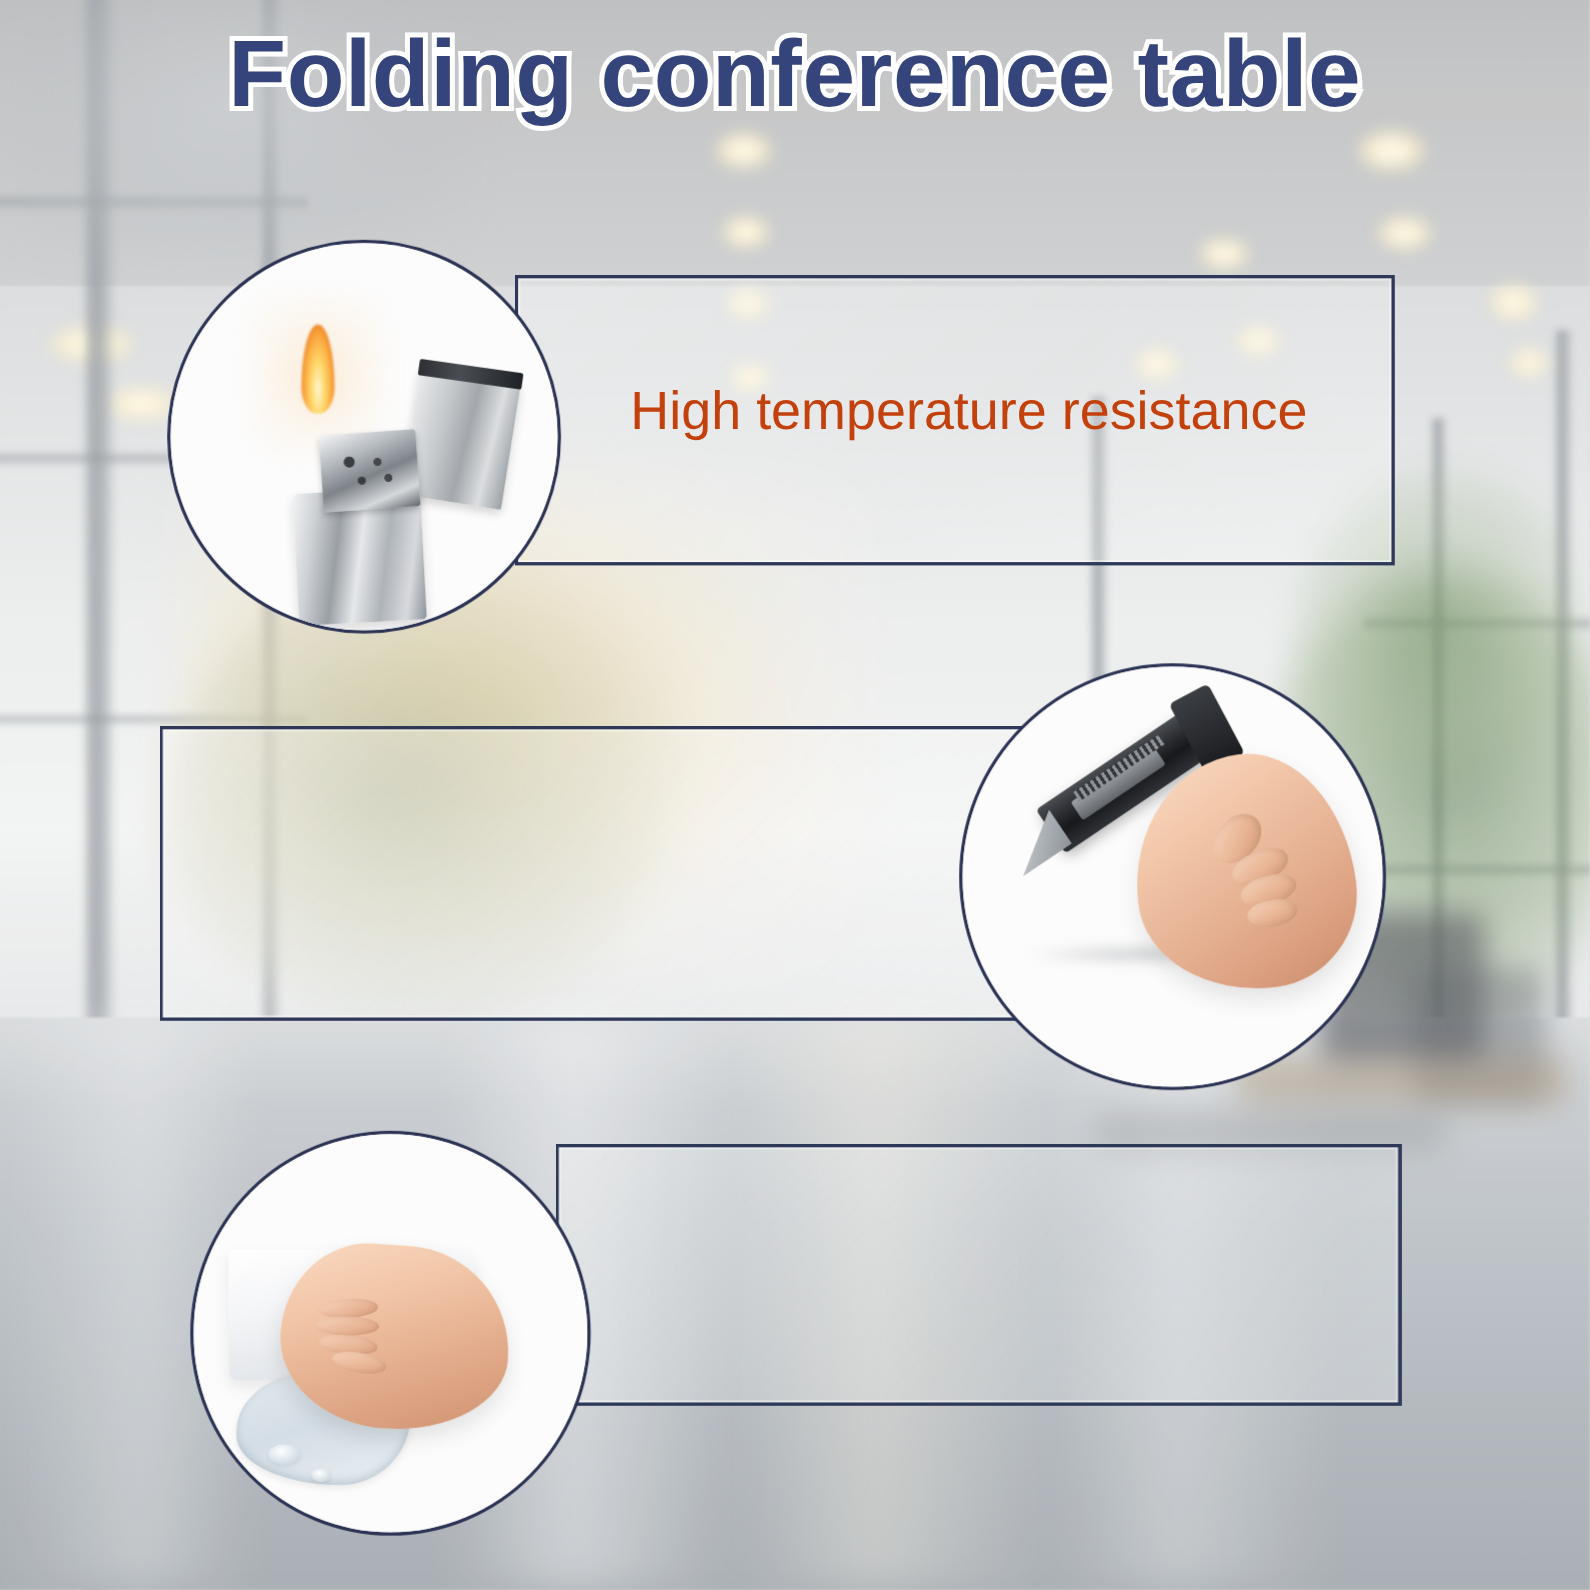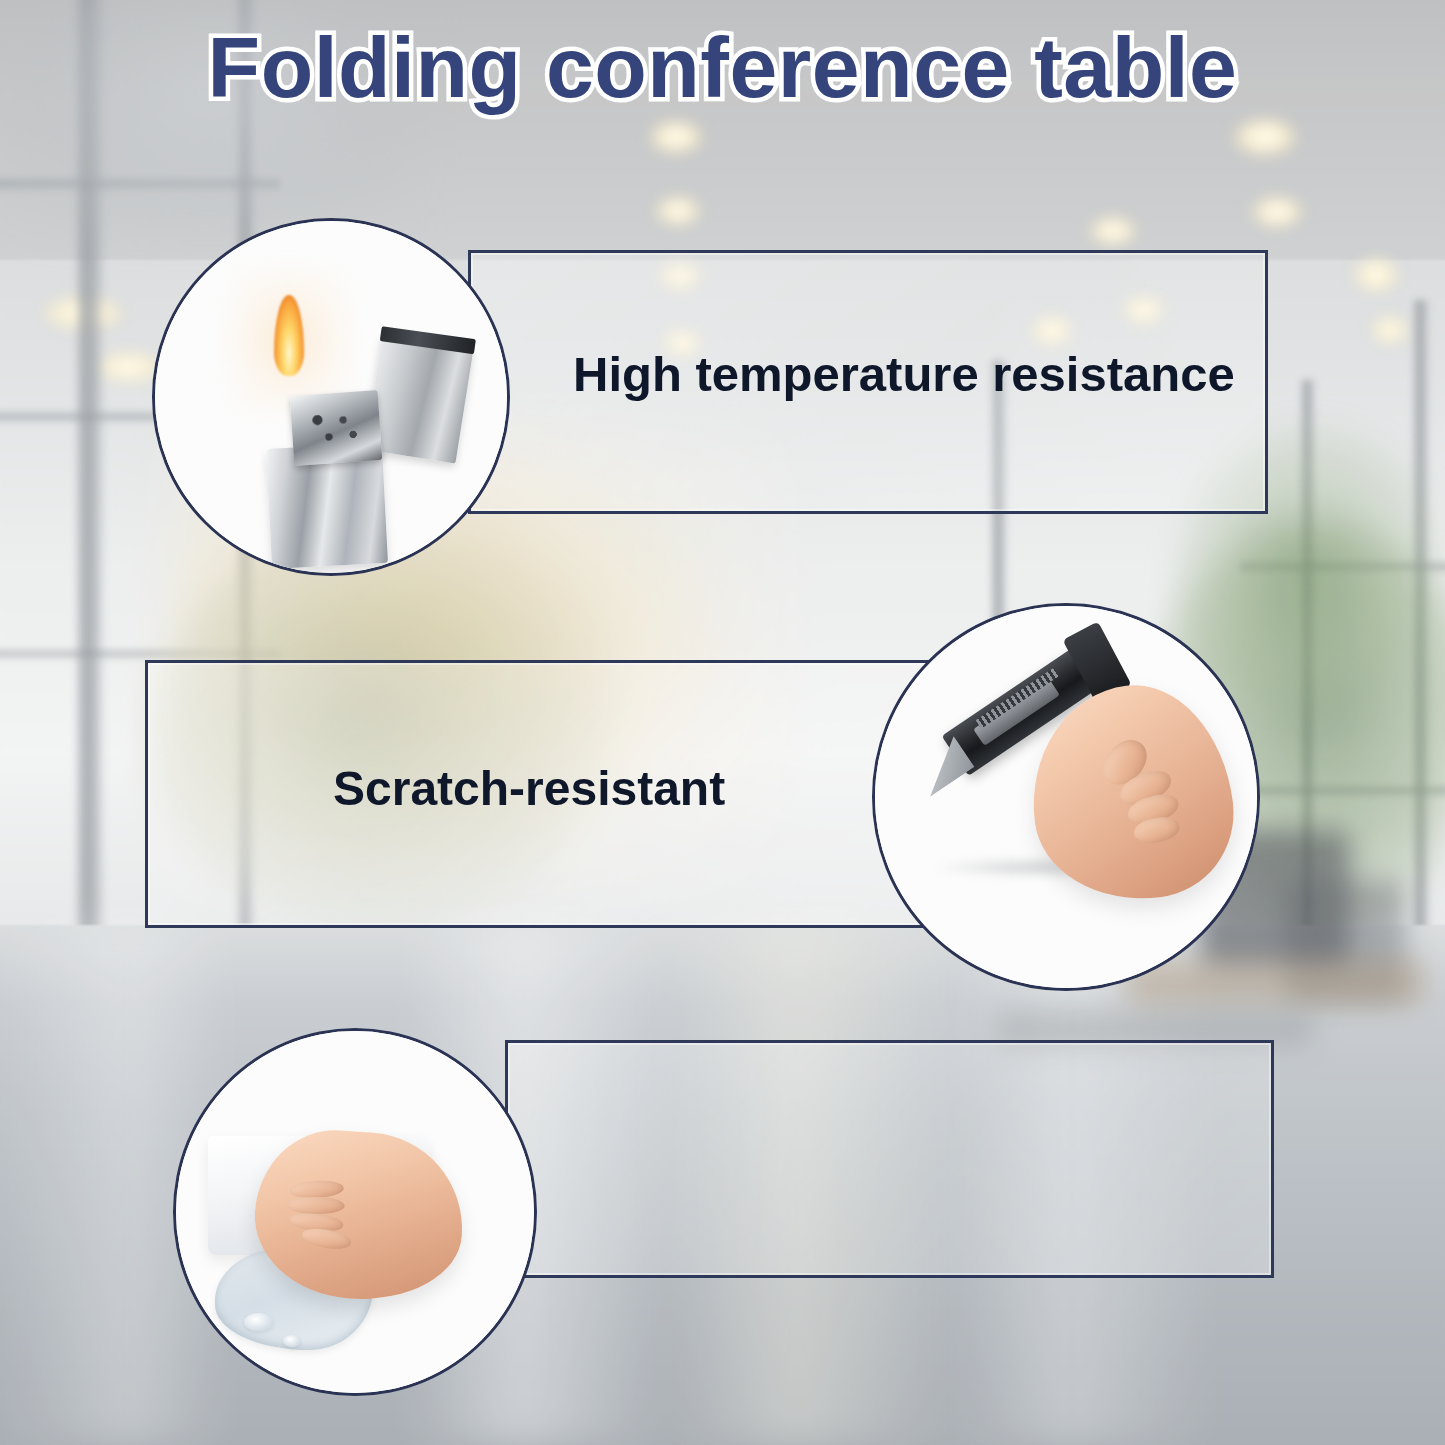--- a/index.html
+++ b/index.html
@@ -107,21 +107,21 @@
   .fbox{
     position:absolute;border:3px solid #2e3858;
     background:linear-gradient(135deg,rgba(255,255,255,.30) 0%,rgba(255,255,255,.16) 55%,rgba(255,255,255,.26) 100%);
     box-shadow:inset 0 0 0 2px rgba(255,255,255,.40);
   }
   .fbox1{left:468px;top:250px;width:794px;height:258px;}
   .fbox2{left:145px;top:660px;width:790px;height:262px;}
   .fbox3{left:505px;top:1040px;width:763px;height:232px;}
 
   .flabel{
-    position:absolute;font-weight:bold;color:#0f172a;
+    position:absolute;font-weight:normal;color:#c2410c;
     white-space:nowrap;line-height:1;
   }
   .flabel1{left:573px;top:350px;font-size:49px;}
   .flabel2{left:333px;top:765px;font-size:48px;}
   .flabel3{left:560px;top:1178px;font-size:49px;}
 
   
   .circ{
     position:absolute;border-radius:50%;overflow:hidden;
     border:3px solid #2b3354;background:#fdfdfd;
@@ -369,16 +369,15 @@
         <div class="wf wf1"></div>
         <div class="wf wf2"></div>
         <div class="wf wf3"></div>
         <div class="wf wf4"></div>
       </div>
     </div>
   </div>
 
   <div class="flabel flabel1 layer-text">High temperature resistance</div>
 
-  <div class="flabel flabel2 layer-text">Scratch-resistant</div>
 
 
 </div>
 
 </body></html>

